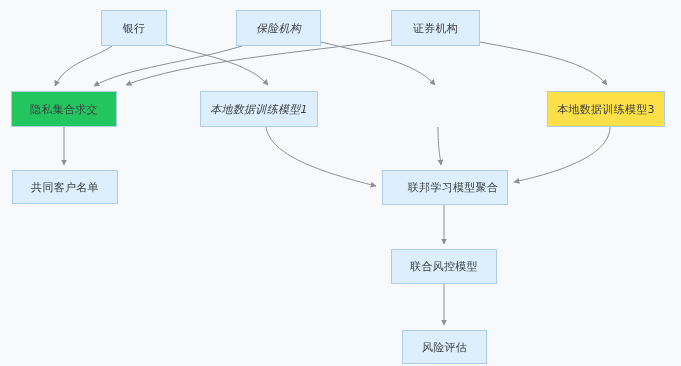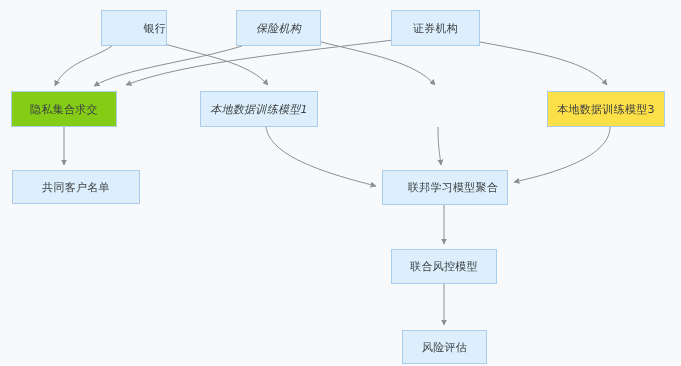--- a/index.html
+++ b/index.html
@@ -74,39 +74,39 @@
       <path d="M 438 127 C 438 148, 440 156, 441 165"></path>
 
       <path d="M 610 127 C 610 152, 570 170, 514 182"></path>
 
       <path d="M 444 205 L 444 244"></path>
 
       <path d="M 444 284 L 444 325"></path>
     </g>
   </svg>
 
-  <div class="node" style="left: 101px; top: 10px; width: 66px; height: 36px; background: rgb(221, 239, 252); border-color: rgb(169, 205, 235); color: rgb(60, 64, 67); justify-content: flex-end;">
+  <div class="node" style="left: 101px; top: 10px; width: 66px; height: 36px; background: rgb(221, 239, 252); border-color: rgb(169, 205, 235); color: rgb(60, 64, 67);">
     <span class="node-label">银行</span>
   </div>
   <div class="node" style="left: 236px; top: 10px; width: 85px; height: 36px; background: rgb(221, 239, 252); border-color: rgb(169, 205, 235); color: rgb(60, 64, 67); font-style: italic;">
     <span class="node-label">保险机构</span>
   </div>
   <div class="node" style="left: 391px; top: 10px; width: 89px; height: 36px; background: rgb(221, 239, 252); border-color: rgb(169, 205, 235); color: rgb(60, 64, 67);">
     <span class="node-label">证券机构</span>
   </div>
-  <div class="node" style="left: 11px; top: 91px; width: 106px; height: 36px; background: #84cc16; border-color: rgb(169, 205, 235); color: rgb(60, 64, 67);">
+  <div class="node" style="left: 11px; top: 91px; width: 106px; height: 36px; background: #22c55e; border-color: rgb(169, 205, 235); color: rgb(60, 64, 67);">
     <span class="node-label">隐私集合求交</span>
   </div>
   <div class="node" style="left: 200px; top: 91px; width: 118px; height: 36px; background: rgb(221, 239, 252); border-color: rgb(169, 205, 235); color: rgb(60, 64, 67); font-style: italic;">
     <span class="node-label">本地数据训练模型1</span>
   </div>
   <div class="node" style="left: 547px; top: 91px; width: 118px; height: 36px; background: #fde047; border-color: rgb(169, 205, 235); color: rgb(60, 64, 67);">
     <span class="node-label">本地数据训练模型3</span>
   </div>
-  <div class="node" style="left: 12px; top: 170px; width: 128px; height: 34px; background: rgb(221, 239, 252); border-color: rgb(169, 205, 235); color: rgb(60, 64, 67);">
+  <div class="node" style="left: 12px; top: 170px; width: 106px; height: 34px; background: rgb(221, 239, 252); border-color: rgb(169, 205, 235); color: rgb(60, 64, 67);">
     <span class="node-label">共同客户名单</span>
   </div>
   <div class="node" style="left: 382px; top: 170px; width: 126px; height: 35px; background: rgb(221, 239, 252); border-color: rgb(169, 205, 235); color: rgb(60, 64, 67); padding-left: 16px;">
     <span class="node-label">联邦学习模型聚合</span>
   </div>
   <div class="node" style="left: 391px; top: 249px; width: 106px; height: 35px; background: rgb(221, 239, 252); border-color: rgb(169, 205, 235); color: rgb(60, 64, 67);">
     <span class="node-label">联合风控模型</span>
   </div>
   <div class="node" style="left: 402px; top: 330px; width: 85px; height: 34px; background: rgb(221, 239, 252); border-color: rgb(169, 205, 235); color: rgb(60, 64, 67);">
     <span class="node-label">风险评估</span>

